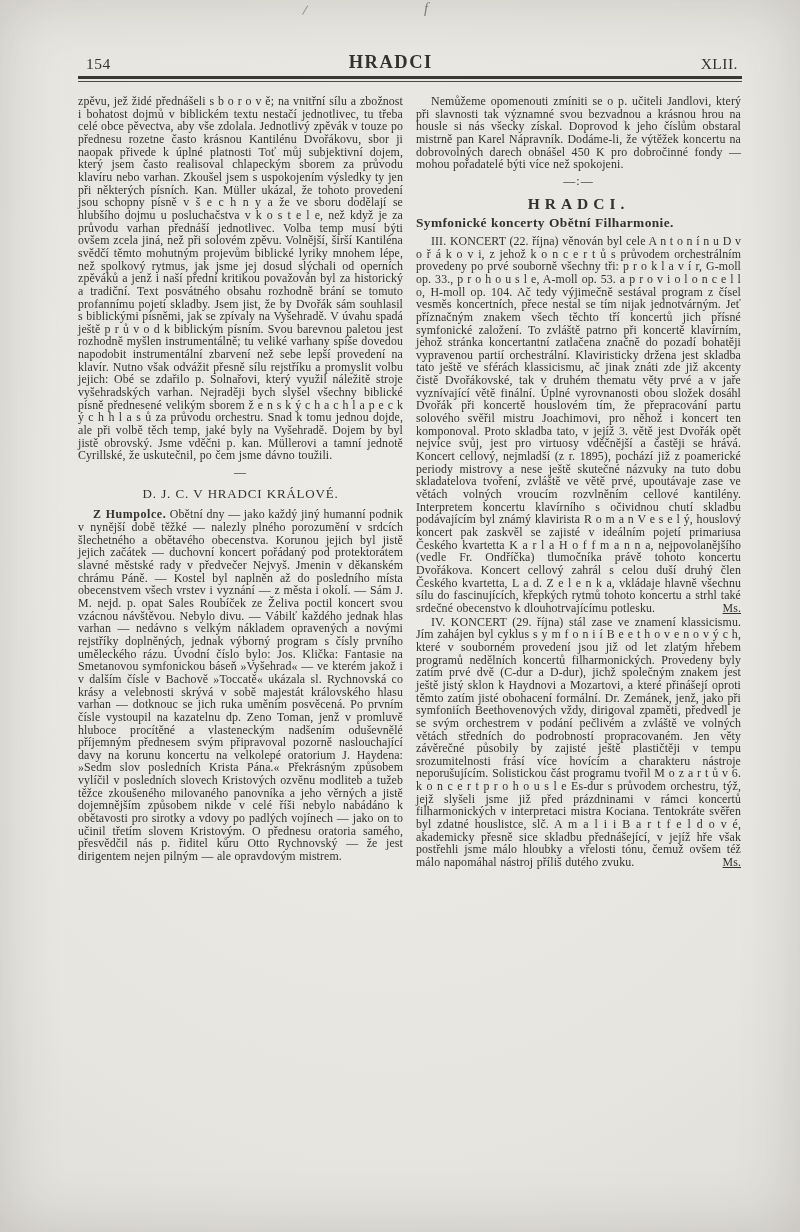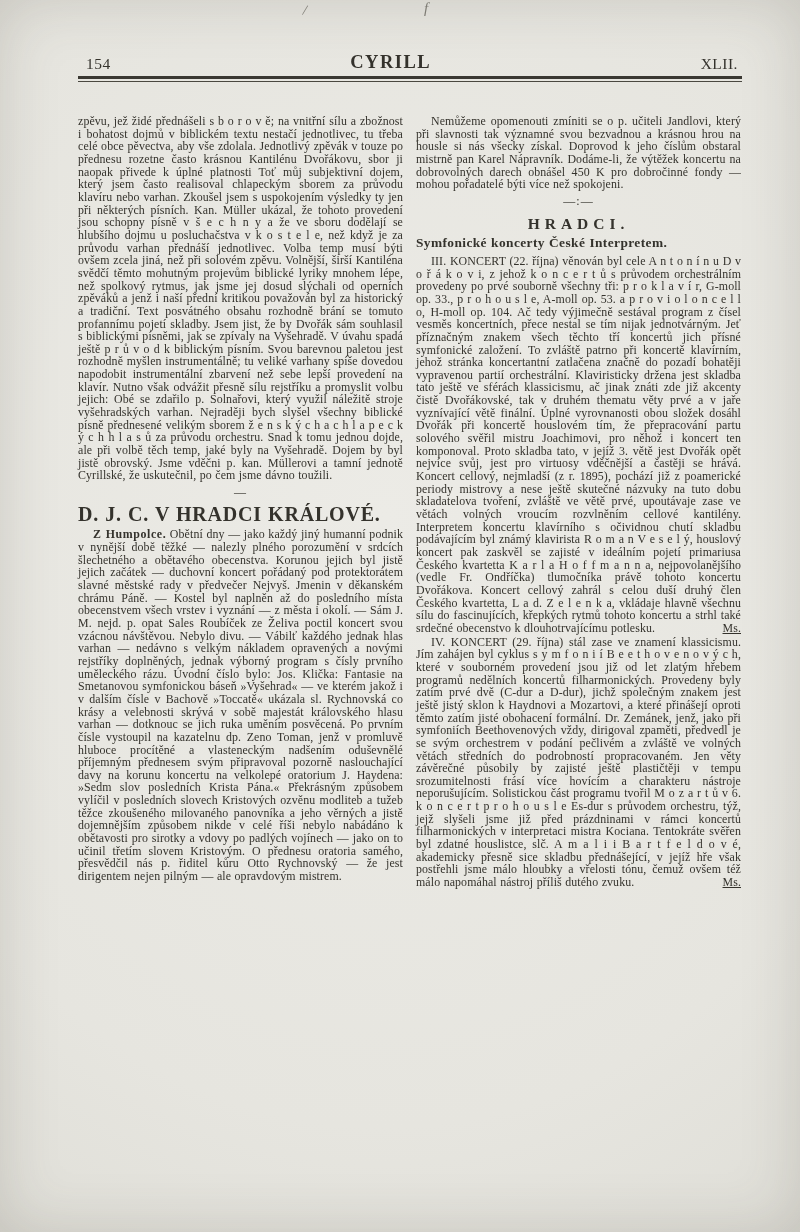--- a/index.html
+++ b/index.html
@@ -16,61 +16,61 @@
   .content { position:absolute; left:78px; top:52px; width:664px; }
   .header-row {
     display:flex; justify-content:space-between; align-items:flex-end;
     padding:0 4px 3px 8px;
   }
   .page-number { font-size:15.5px; letter-spacing:.5px; }
   .journal-title { font-weight:bold; font-size:18.5px; letter-spacing:1.5px; }
   .volume { font-size:15.5px; letter-spacing:.5px;margin-left:30px; }
   .rule-thick { border-top:3px solid #3a3832; }
   .rule-thin  { border-top:1px solid #4a4840; margin-top:2px; }
-  .columns { display:flex; gap:13px; margin-top:33px; }
+  .columns { display:flex; gap:13px; margin-top:13px; }
   .col { width:325px; font-size:11.9px; line-height:12.65px; text-align:justify;
          letter-spacing:.1px; word-spacing:.4px; }
   .para { margin:0 0 1px 0; }
   .para.indent { text-indent:15px; }
   .para b.lead { letter-spacing:.6px; }
   .divider { text-align:center; margin:4px 0 3px; font-size:12px; letter-spacing:1px; }
-  .heading { text-align:left; font-weight:bold; font-size:20px;
+  .heading { text-align:center; font-weight:normal; font-size:13px;
              letter-spacing:.8px; margin:9px 0 8px; }
   .heading-spaced { text-align:center; font-weight:bold; font-size:15.5px;
              letter-spacing:5px; margin:10px 0 7px; }
   .subheading { font-weight:bold; font-size:13.4px; letter-spacing:.4px;
              margin:0 0 5px; text-align:left; }
   .sig { float:right;text-decoration:underline; }
 </style>
 </head>
 <body>
 
 <div class="page">
   <span class="artifact" style="left:303px; top:2px; transform:rotate(12deg);">/</span>
   <span class="artifact" style="left:424px; top:0; font-style:italic;">f</span>
 
   <div class="content">
     <div class="header-row">
       <span class="page-number">154</span>
-      <span class="journal-title">CYRILL</span>
+      <span class="journal-title">HRADCI</span>
       <span class="volume">XLII.</span>
     </div>
     <div class="rule-thick"></div>
     <div class="rule-thin"></div>
 
     <div class="columns">
       <div class="col" id="col-left">
           <p class="para">zpěvu, jež židé přednášeli s b o r o v ě; na vnitřní sílu a zbožnost i bohatost dojmů v biblickém textu nestačí jednotlivec, tu třeba celé obce pěvectva, aby vše zdolala. Jednotlivý zpěvák v touze po přednesu rozetne často krásnou Kantilénu Dvořákovu, sbor ji naopak přivede k úplné platnosti Toť můj subjektivní dojem, který jsem často realisoval chlapeckým sborem za průvodu klavíru nebo varhan. Zkoušel jsem s uspokojením výsledky ty jen při některých písních. Kan. Müller ukázal, že tohoto provedení jsou schopny písně v š e c h n y a že ve sboru dodělají se hlubšího dojmu u posluchačstva v k o s t e l e, než když je za průvodu varhan přednáší jednotlivec. Volba temp musí býti ovšem zcela jiná, než při solovém zpěvu. Volnější, širší Kantiléna svědčí těmto mohutným projevům biblické lyriky mnohem lépe, než spolkový rytmus, jak jsme jej dosud slýchali od operních zpěváků a jenž i naší přední kritikou považován byl za historický a tradiční. Text posvátného obsahu rozhodně brání se tomuto profannímu pojetí skladby. Jsem jist, že by Dvořák sám souhlasil s biblickými písněmi, jak se zpívaly na Vyšehradě. V úvahu spadá ještě p r ů v o d k biblickým písním. Svou barevnou paletou jest rozhodně myšlen instrumentálně; tu veliké varhany spíše dovedou napodobit instrumentální zbarvení než sebe lepší provedení na klavír. Nutno však odvážit přesně sílu rejstříku a promyslit volbu jejich: Obé se zdařilo p. Solnařovi, který využil náležitě stroje vyšehradských varhan. Nejraději bych slyšel všechny biblické písně přednesené velikým sborem ž e n s k ý c h a c h l a p e c k ý c h h l a s ů za průvodu orchestru. Snad k tomu jednou dojde, ale při volbě těch temp, jaké byly na Vyšehradě. Dojem by byl jistě obrovský. Jsme vděčni p. kan. Müllerovi a tamní jednotě Cyrillské, že uskutečnil, po čem jsme dávno toužili.</p>
           <div class="divider">—</div>
           <div class="heading">D. J. C. V HRADCI KRÁLOVÉ.</div>
           <p class="para indent"><b class="lead">Z Humpolce.</b> Obětní dny — jako každý jiný humanní podnik v nynější době těžké — nalezly plného porozumění v srdcích šlechetného a obětavého obecenstva. Korunou jejich byl jistě jejich začátek — duchovní koncert pořádaný pod protektorátem slavné městské rady v předvečer Nejvyš. Jmenin v děkanském chrámu Páně. — Kostel byl naplněn až do posledního místa obecenstvem všech vrstev i vyznání — z města i okolí. — Sám J. M. nejd. p. opat Sales Roubíček ze Želiva poctil koncert svou vzácnou návštěvou. Nebylo divu. — Vábilť každého jednak hlas varhan — nedávno s velkým nákladem opravených a novými rejstříky doplněných, jednak výborný program s čísly prvního uměleckého rázu. Úvodní číslo bylo: Jos. Klička: Fantasie na Smetanovou symfonickou báseň »Vyšehrad« — ve kterém jakož i v dalším čísle v Bachově »Toccatě« ukázala sl. Rychnovská co krásy a velebnosti skrývá v sobě majestát královského hlasu varhan — dotknouc se jich ruka uměním posvěcená. Po prvním čísle vystoupil na kazatelnu dp. Zeno Toman, jenž v promluvě hluboce procítěné a vlasteneckým nadšením oduševnělé příjemným přednesem svým připravoval pozorně naslouchající davy na korunu koncertu na velkolepé oratorium J. Haydena: »Sedm slov posledních Krista Pána.« Překrásným způsobem vylíčil v posledních slovech Kristových ozvěnu modliteb a tužeb těžce zkoušeného milovaného panovníka a jeho věrných a jistě dojemnějším způsobem nikde v celé říši nebylo nabádáno k obětavosti pro sirotky a vdovy po padlých vojínech — jako on to učinil třetím slovem Kristovým. O přednesu oratoria samého, přesvědčil nás p. řiditel kůru Otto Rychnovský — že jest dirigentem nejen pilným — ale opravdovým mistrem.</p>
         </div>
       <div class="col" id="col-right">
           <p class="para indent">Nemůžeme opomenouti zmíniti se o p. učiteli Jandlovi, který při slavnosti tak významné svou bezvadnou a krásnou hrou na housle si nás všecky získal. Doprovod k jeho číslům obstaral mistrně pan Karel Nápravník. Dodáme-li, že výtěžek koncertu na dobrovolných darech obnášel 450 K pro dobročinné fondy — mohou pořadatelé býti více než spokojeni.</p>
           <div class="divider">—:—</div>
           <div class="heading-spaced">HRADCI.</div>
-          <div class="subheading">Symfonické koncerty České Interpretem.</div>
+          <div class="subheading">Symfonické koncerty Obětní Filharmonie.</div>
           <p class="para indent">III. KONCERT (22. října) věnován byl cele A n t o n í n u  D v o ř á k o v i, z jehož k o n c e r t ů s průvodem orchestrálním provedeny po prvé souborně všechny tři: p r o  k l a v í r, G-moll op. 33., p r o  h o u s l e, A-moll op. 53. a p r o  v i o l o n c e l l o, H-moll op. 104. Ač tedy výjimečně sestával program z čísel vesměs koncertních, přece nestal se tím nijak jednotvárným. Jeť příznačným znakem všech těchto tří koncertů jich přísné symfonické založení. To zvláště patrno při koncertě klavírním, jehož stránka koncertantní zatlačena značně do pozadí bohatěji vypravenou partií orchestrální. Klaviristicky držena jest skladba tato ještě ve sférách klassicismu, ač jinak znáti zde již akcenty čistě Dvořákovské, tak v druhém thematu věty prvé a v jaře vyznívající větě finální. Úplné vyrovnanosti obou složek dosáhl Dvořák při koncertě houslovém tím, že přepracování partu solového svěřil mistru Joachimovi, pro něhož i koncert ten komponoval. Proto skladba tato, v jejíž 3. větě jest Dvořák opět nejvíce svůj, jest pro virtuosy vděčnější a častěji se hrává. Koncert cellový, nejmladší (z r. 1895), pochází již z poamerické periody mistrovy a nese ještě skutečné názvuky na tuto dobu skladatelova tvoření, zvláště ve větě prvé, upoutávaje zase ve větách volných vroucím rozvlněním cellové kantilény. Interpretem koncertu klavírního s očividnou chutí skladbu podávajícím byl známý klavirista R o m a n  V e s e l ý, houslový koncert pak zaskvěl se zajisté v ideálním pojetí primariusa Českého kvartetta K a r l a  H o f f m a n n a, nejpovolanějšího (vedle Fr. Ondříčka) tlumočníka právě tohoto koncertu Dvořákova. Koncert cellový zahrál s celou duší druhý člen Českého kvartetta, L a d.  Z e l e n k a, vkládaje hlavně všechnu sílu do fascinujících, křepkých rytmů tohoto koncertu a strhl také srdečné obecenstvo k dlouhotrvajícímu potlesku.<span class="sig">Ms.</span></p>
           <p class="para indent">IV. KONCERT (29. října) stál zase ve znamení klassicismu. Jím zahájen byl cyklus s y m f o n i í  B e e t h o v e n o v ý c h, které v souborném provedení jsou již od let zlatým hřebem programů nedělních koncertů filharmonických. Provedeny byly zatím prvé dvě (C-dur a D-dur), jichž společným znakem jest ještě jistý sklon k Haydnovi a Mozartovi, a které přinášejí oproti těmto zatím jisté obohacení formální. Dr. Zemánek, jenž, jako při symfoniích Beethovenových vždy, dirigoval zpaměti, předvedl je se svým orchestrem v podání pečlivém a zvláště ve volných větách středních do podrobností propracovaném. Jen věty závěrečné působily by zajisté ještě plastičtěji v tempu srozumitelnosti frásí více hovícím a charakteru nástroje neporušujícím. Solistickou část programu tvořil M o z a r t ů v  6. k o n c e r t  p r o  h o u s l e Es-dur s průvodem orchestru, týž, jejž slyšeli jsme již před prázdninami v rámci koncertů filharmonických v interpretaci mistra Kociana. Tentokráte svěřen byl zdatné houslistce, slč. A m a l i i  B a r t f e l d o v é, akademicky přesně sice skladbu přednášející, v jejíž hře však postřehli jsme málo hloubky a vřelosti tónu, čemuž ovšem též málo napomáhal nástroj příliš dutého zvuku.<span class="sig">Ms.</span></p>
         </div>
     </div>
   </div>
 </div>
 
 </body></html>

